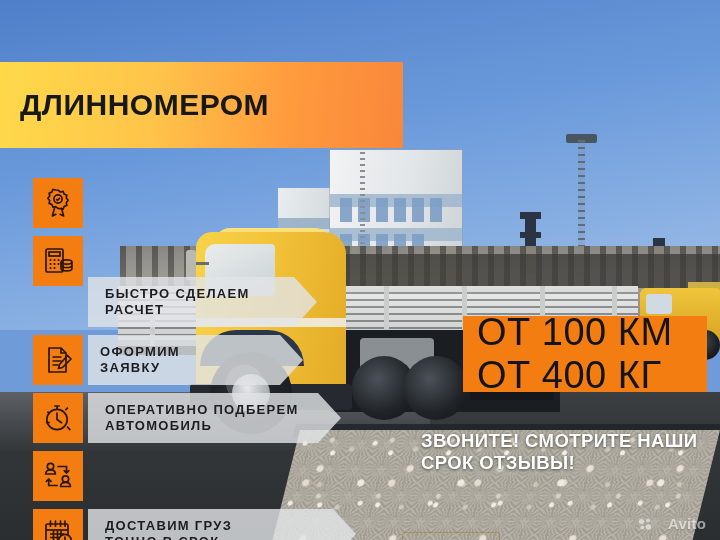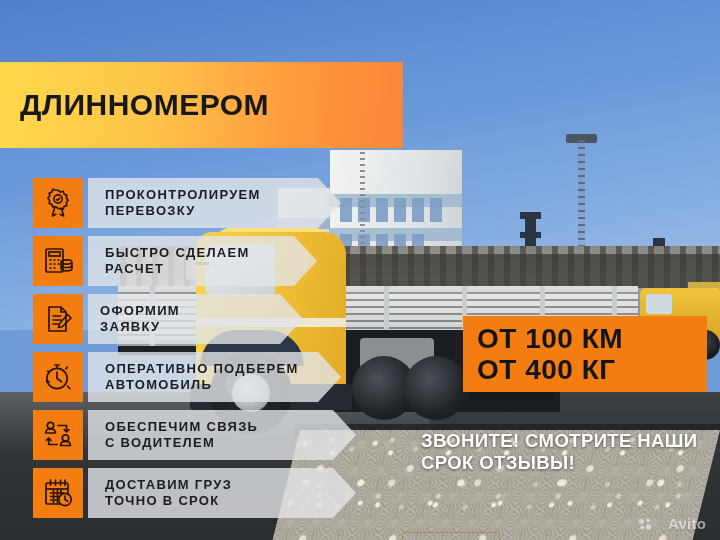--- a/index.html
+++ b/index.html
@@ -128,27 +128,27 @@
   .frow{position:relative;display:flex;align-items:stretch;margin-bottom:8px;}
   .ficon{flex:0 0 auto;width:50px;height:50px;background:#f47d12;
      display:flex;align-items:center;justify-content:center;}
   .fbanner{position:relative;height:50px;display:flex;align-items:center;
      background:rgba(226,229,231,.80);margin-left:5px;padding-left:17px;box-sizing:border-box;}
   .fbanner:after{content:"";position:absolute;right:-23px;top:0;width:0;height:0;
      border-top:25px solid transparent;border-bottom:25px solid transparent;
      border-left:23px solid rgba(226,229,231,.80);}
   .fbanner .ftxt{color:#1b1d21;font-weight:700;font-size:13px;letter-spacing:1.3px;
      line-height:1.25;text-transform:uppercase;white-space:pre-line;}
-  .w-sm{width:192px;padding-left:12px;} .w-md{width:206px;} .w-lg{width:230px;} .w-xl{width:245px;}
+  .w-sm{width:192px;padding-left:12px;} .w-md{width:206px;margin-top:41px;} .w-lg{width:230px;} .w-xl{width:245px;}
 
   
   .price{position:absolute;left:463px;top:316px;width:244px;height:76px;background:#f47d12;
      display:flex;flex-direction:column;justify-content:center;align-items:flex-start;
      padding-left:14px;box-sizing:border-box;}
-  .price .pl{color:#131416;font-weight:700;font-size:28px;letter-spacing:.5px;line-height:1.12;white-space:nowrap;}
+  .price .pl{color:#131416;font-weight:400;font-size:38px;letter-spacing:.5px;line-height:1.12;white-space:nowrap;}
 
   
   .cta{position:absolute;left:421px;top:430px;width:290px;}
   .cta .cl{color:#ffffff;font-weight:800;font-size:18.5px;letter-spacing:.4px;line-height:1.17;
      white-space:nowrap;text-shadow:0 1px 3px rgba(0,0,0,.55);}
 
   
   .wm{position:absolute;right:14px;bottom:8px;display:flex;align-items:center;gap:16px;
       opacity:.55;}
   .wm .wm-mark{width:14px;height:14px;}
@@ -248,24 +248,20 @@
     <div class="frow">
       <div class="ficon">
         <svg width="32" height="32" viewBox="0 0 32 32" fill="none" stroke="#2a1608" stroke-width="1.7">
           <path d="M16 3.2 18.3 5l2.8-.5 1.1 2.6 2.6 1.1-.5 2.8 1.8 2.3-1.8 2.3.5 2.8-2.6 1.1-1.1 2.6-2.8-.5L16 21.4 13.7 19.6l-2.8.5-1.1-2.6-2.6-1.1.5-2.8L5.9 11.3 7.7 9l-.5-2.8 2.6-1.1L10.9 2.5l2.8.5z"></path>
           <circle cx="16" cy="12" r="4.1"></circle>
           <path d="M14.2 12.1l1.3 1.3 2.5-2.6"></path>
           <path d="M12.6 20.6 10.4 29l4-2.1" stroke-linejoin="round"></path>
           <path d="M19.4 20.6 21.6 29l-4-2.1" stroke-linejoin="round"></path>
         </svg>
       </div>
-      <div class="fbanner w-lg">
-        <div class="ftxt">ПРОКОНТРОЛИРУЕМ
-ПЕРЕВОЗКУ</div>
-      </div>
     </div>
 
     <div class="frow">
       <div class="ficon">
         <svg width="32" height="32" viewBox="0 0 32 32" fill="none" stroke="#2a1608" stroke-width="1.7">
           <rect x="4" y="4" width="17" height="23" rx="1.6"></rect>
           <rect x="7" y="7" width="11" height="4"></rect>
           <circle cx="8.5" cy="15" r="1.1" fill="#2a1608" stroke="none"></circle>
           <circle cx="12.5" cy="15" r="1.1" fill="#2a1608" stroke="none"></circle>
           <circle cx="16.5" cy="15" r="1.1" fill="#2a1608" stroke="none"></circle>
@@ -322,24 +318,20 @@
           <circle cx="8.5" cy="6.5" r="3.2"></circle>
           <path d="M3.6 14c0-2.7 2.2-4.2 4.9-4.2s4.9 1.5 4.9 4.2z" stroke-linejoin="round"></path>
           <circle cx="23.5" cy="19" r="3.2"></circle>
           <path d="M18.6 26.5c0-2.7 2.2-4.2 4.9-4.2s4.9 1.5 4.9 4.2z" stroke-linejoin="round"></path>
           <path d="M16 6.5h8.5v6" stroke-linecap="round"></path>
           <path d="M22.2 10.6l2.3 2.3 2.3-2.3" stroke-linecap="round" stroke-linejoin="round"></path>
           <path d="M15.2 25.5H6.7v-6" stroke-linecap="round"></path>
           <path d="M4.4 21.4l2.3-2.3 2.3 2.3" stroke-linecap="round" stroke-linejoin="round"></path>
         </svg>
       </div>
-      <div class="fbanner w-xl">
-        <div class="ftxt">ОБЕСПЕЧИМ СВЯЗЬ
-С ВОДИТЕЛЕМ</div>
-      </div>
     </div>
 
     <div class="frow">
       <div class="ficon">
         <svg width="32" height="32" viewBox="0 0 32 32" fill="none" stroke="#2a1608" stroke-width="1.7">
           <rect x="4" y="6" width="22" height="21" rx="1.6"></rect>
           <path d="M4 12h22"></path>
           <path d="M8.5 3.2v5M13.5 3.2v5M18.5 3.2v5M23 3.2v5" stroke-linecap="round"></path>
           <path d="M8 16h14M8 19.5h14M8 23h8M11.5 12.8v13.5M15.5 12.8v13.5M19 12.8v9"></path>
           <circle cx="23" cy="22.5" r="6.2" fill="#f47d12"></circle>

